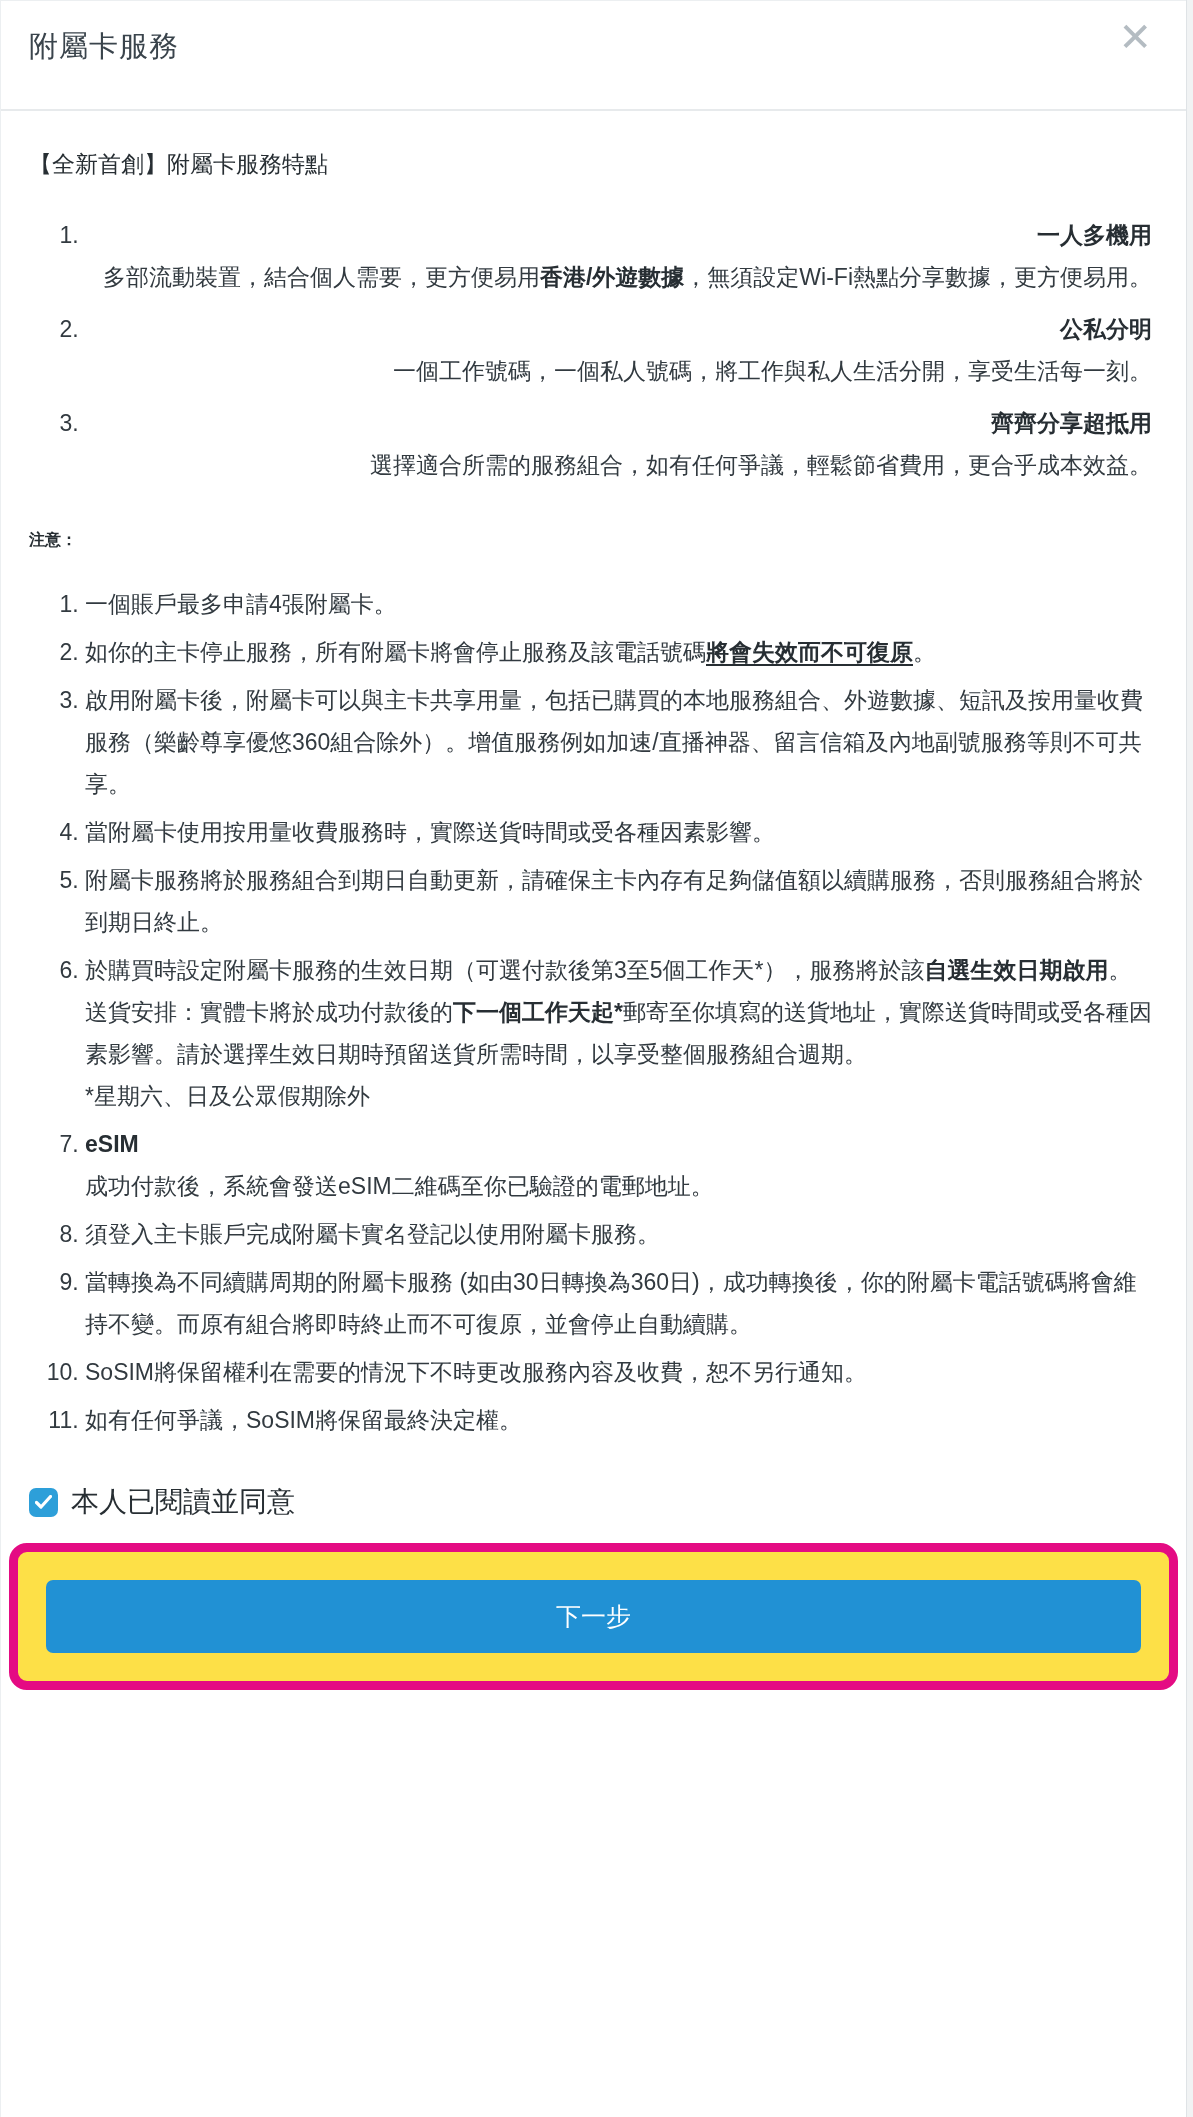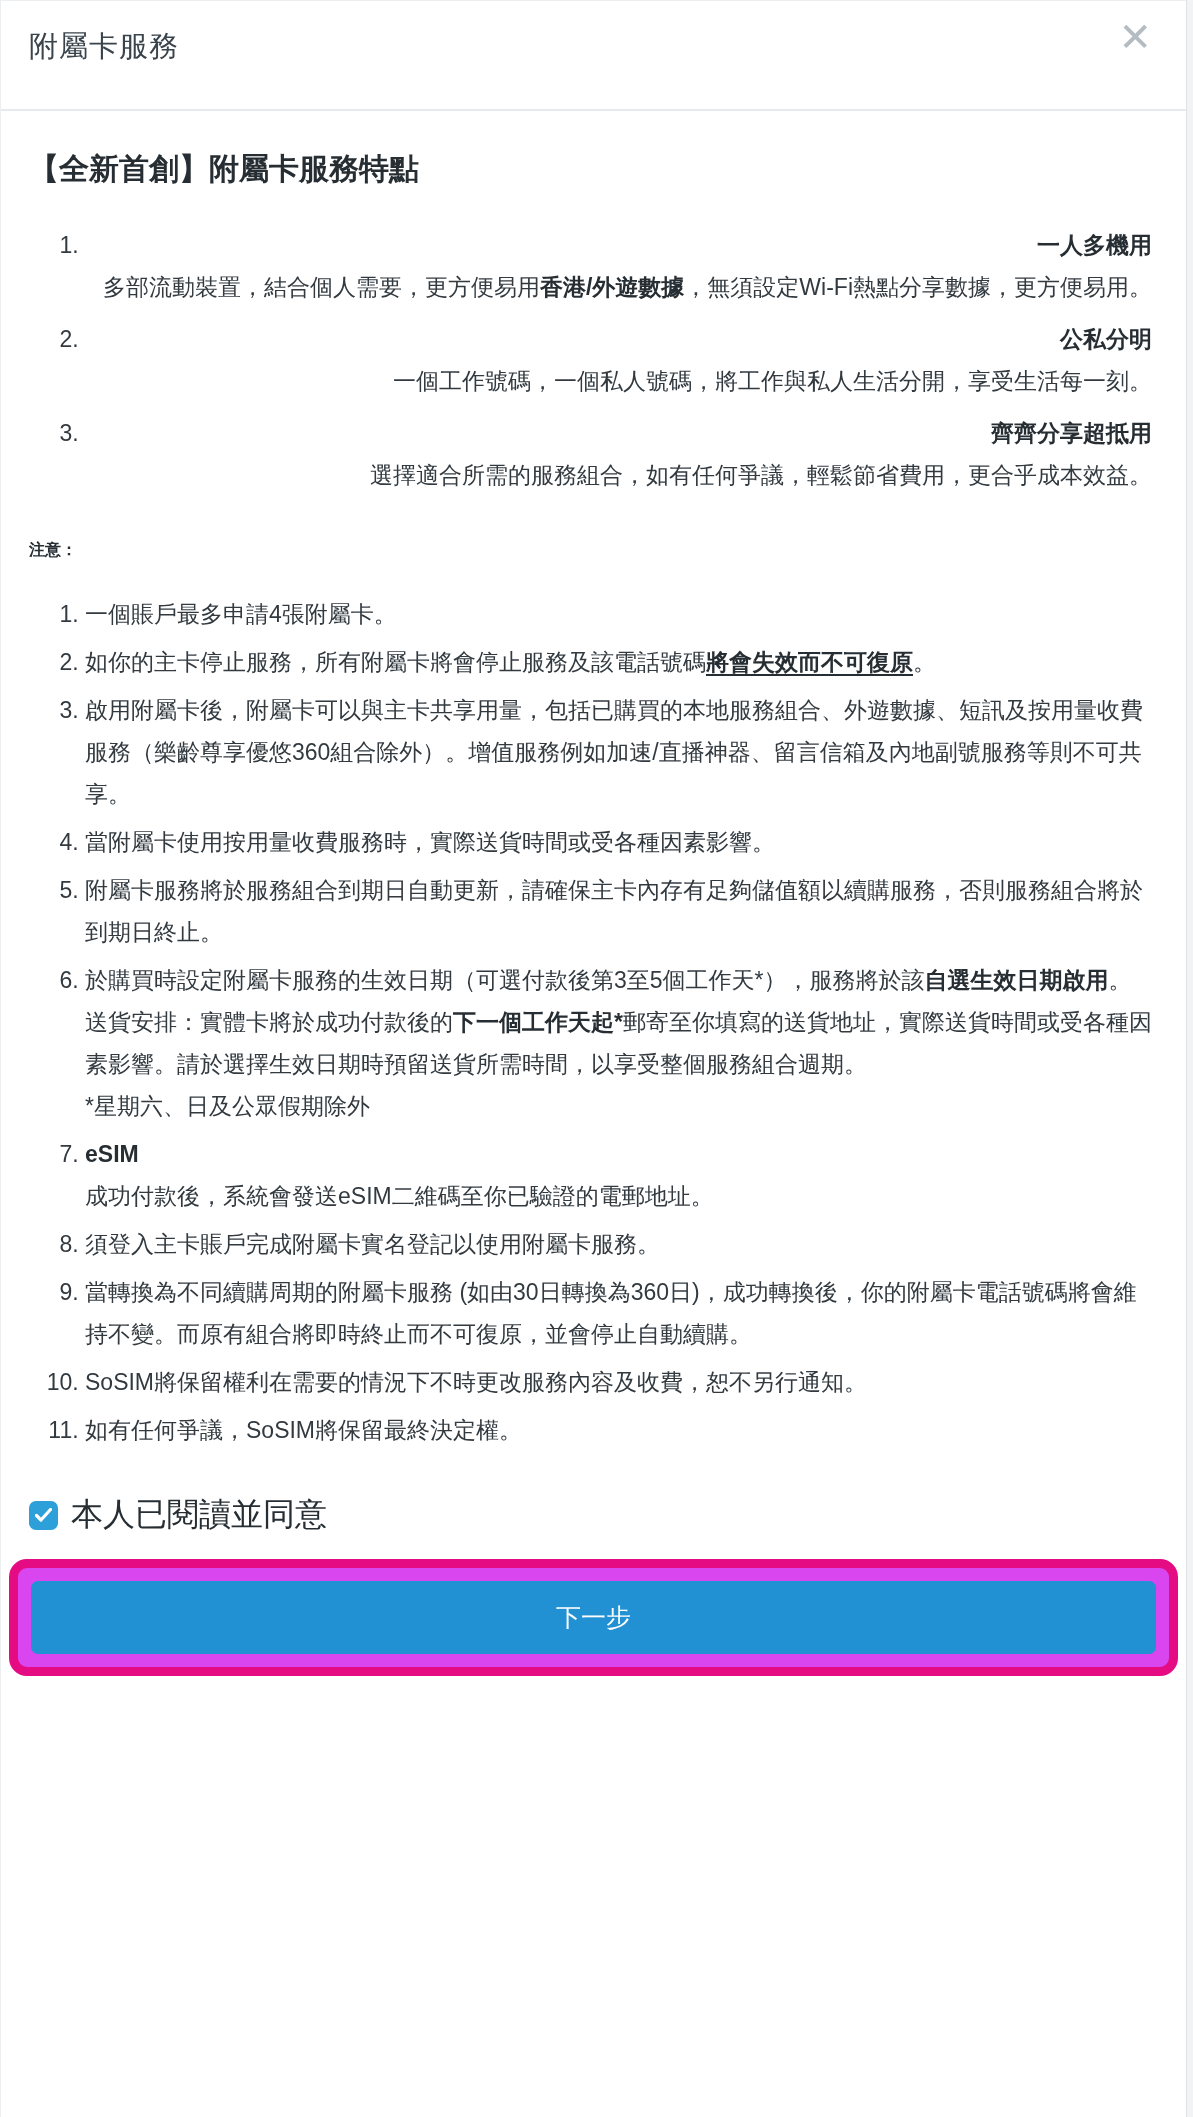--- a/index.html
+++ b/index.html
@@ -55,22 +55,22 @@
     color:var(--close);
     font-weight:300;
     cursor:pointer;
     user-select:none;
   }
   .modal-body{
     padding:0 34px 0 28px;
   }
   .section-title{
     margin-top:38px;
-    font-size:30px;
-    font-weight:700;
+    font-size:23px;
+    font-weight:400;
     color:var(--heading);
   }
   ol{
     list-style:decimal outside;
     padding-left:56px;
     font-size:23px;
     line-height:42px;
   }
   ol li{margin-bottom:6px;}
   ol li::marker{color:var(--text);}
@@ -101,29 +101,29 @@
     border-radius:7px;
     background:var(--checkbox-blue);
     display:inline-flex;
     align-items:center;
     justify-content:center;
     flex:0 0 auto;
   }
   .checkbox svg{display:block;}
   .agree-label{
     margin-left:13px;
-    font-size:32px;
+    font-size:28px;
     color:var(--heading);
   }
   .highlight-ring{
     margin:22px -26px 0 -20px;
     border:9px solid var(--magenta);
     border-radius:18px;
-    padding:13px;
-    background:#d946ef;
+    padding:28px;
+    background:#fde047;
   }
   .next-btn{
     display:block;
     width:100%;
     height:73px;
     border:none;
     border-radius:7px;
     background:var(--accent-blue);
     color:#fff;
     font-family:inherit;

